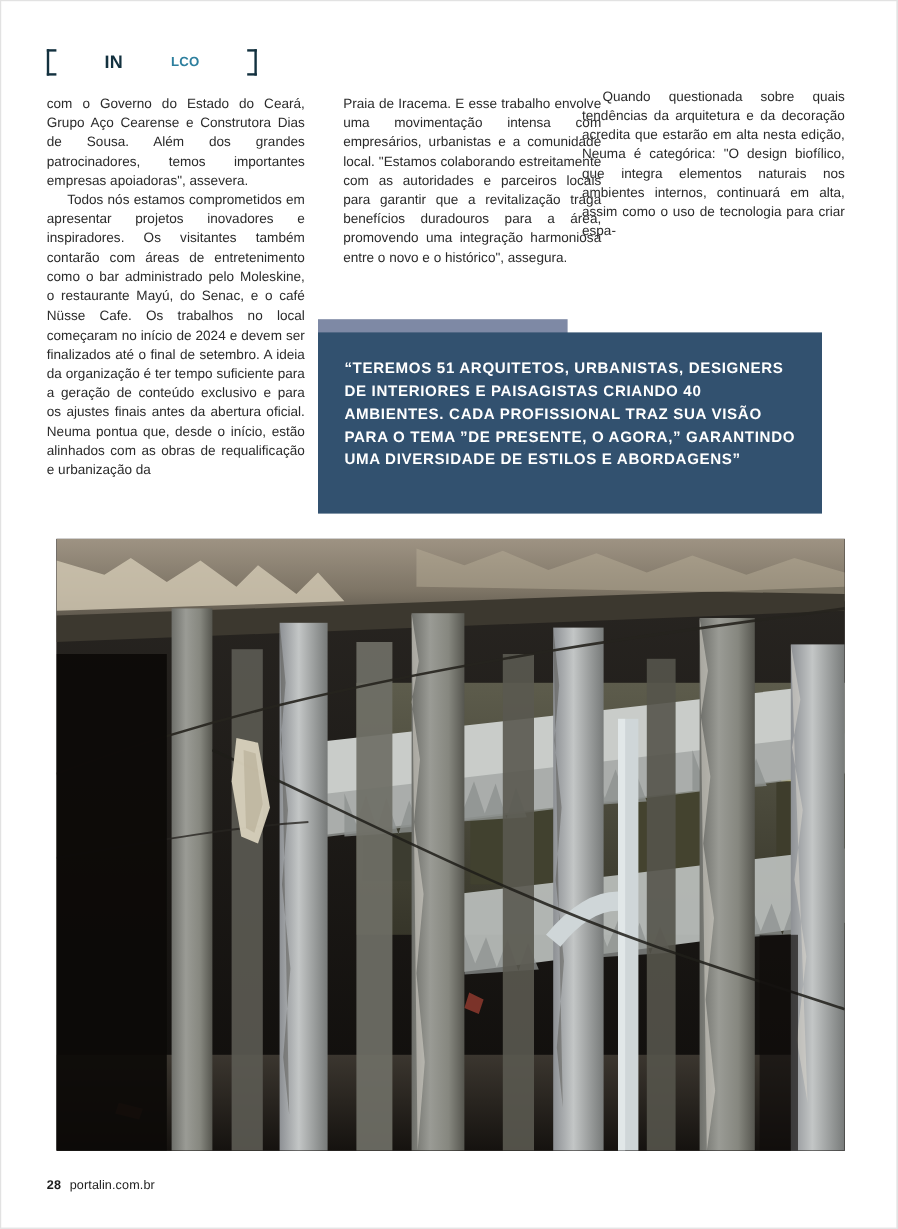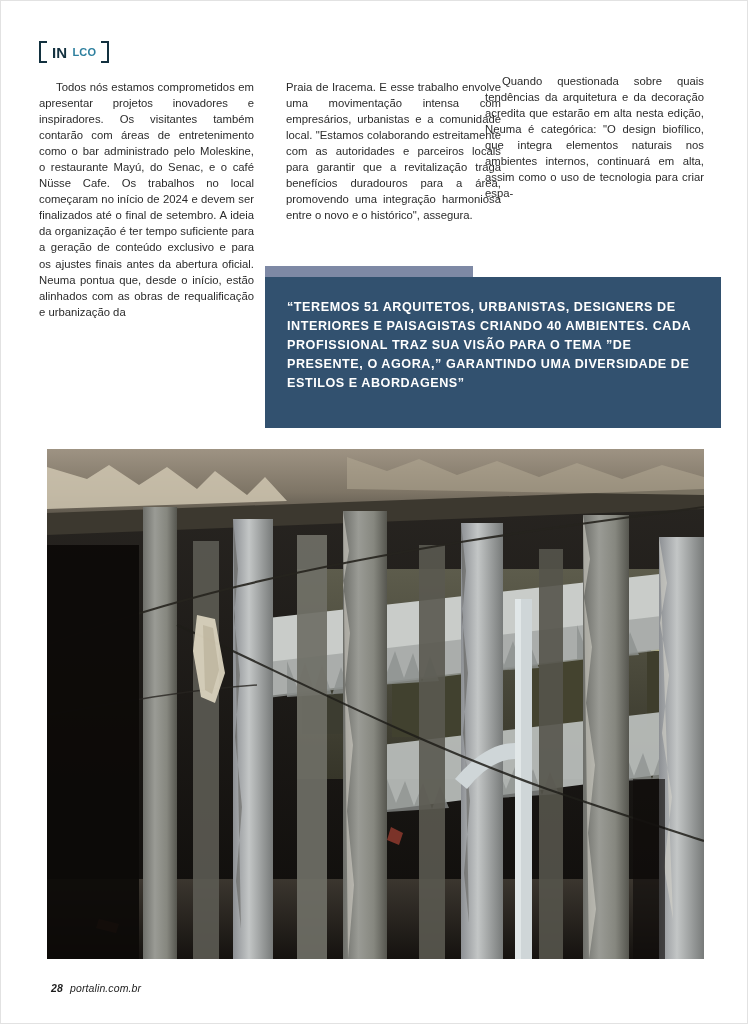--- a/index.html
+++ b/index.html
@@ -23,20 +23,21 @@
   }
 
   
   .masthead {
     position: absolute;
     left: 38px;
     top: 38px;
     display: flex;
     align-items: center;
     height: 26px;
+    gap: 35px;
   }
   .bracket {
     display: block;
     width: 8px;
     height: 22px;
     box-sizing: border-box;
     border-top: 2.5px solid #13313f;
     border-bottom: 2.5px solid #13313f;
   }
   .bracket.left  { border-left: 2.5px solid #13313f;  margin-right: 5px; }
@@ -96,21 +97,21 @@
     left: 0;
     top: 0;
     width: 208px;
     height: 17px;
     background: #7e89a5;
   }
   .pullquote .body {
     position: absolute;
     left: 0;
     top: 11px;
-    width: 456px;
+    width: 420px;
     height: 151px;
     background: #32516f;
     box-sizing: border-box;
     padding: 21px 22px 0 22px;
   }
   .pullquote .qtext {
     margin: 0;
     color: #ffffff;
     font-size: 12.6px;
     line-height: 19.1px;
@@ -127,44 +128,44 @@
     width: 657px;
     height: 510px;
     overflow: hidden;
     background: #231f1c;
   }
   .photo svg { display: block; width: 100%; height: 100%; }
 
   
   .footer {
     position: absolute;
-    left: 50px;
+    left: 38px;
     bottom: 29px;
     display: flex;
     align-items: flex-end;
     font-size: 10.5px;
     color: #1d1d1d;
-    font-style: italic;
   }
   .footer .pageno { font-weight: bold; margin-right: 7px; letter-spacing: .2px; }
   .footer .site   { font-weight: normal; letter-spacing: .1px; }
 </style>
 </head>
 <body>
 
 <div class="page">
 
   <div class="masthead">
     <span class="bracket left"></span>
     <span class="logo-in">IN</span>
     <span class="logo-lco">LCO</span>
     <span class="bracket right"></span>
   </div>
 
   <div class="col" id="col1">
+    <p>com o Governo do Estado do Ceará, Grupo Aço Cearense e Construtora Dias de Sousa. Além dos grandes patrocinadores, temos importantes empresas apoiadoras", assevera.</p>
     <p class="indent">Todos nós estamos comprometidos em apresentar projetos inovadores e inspiradores. Os visitantes também contarão com áreas de entretenimento como o bar administrado pelo Moleskine, o restaurante Mayú, do Senac, e o café Nüsse Cafe. Os trabalhos no local começaram no início de 2024 e devem ser finalizados até o final de setembro. A ideia da organização é ter tempo suficiente para a geração de conteúdo exclusivo e para os ajustes finais antes da abertura oficial. Neuma pontua que, desde o início, estão alinhados com as obras de requalificação e urbanização da</p>
   </div>
 
   <div class="col" id="col2">
     <p>Praia de Iracema. E esse trabalho envolve uma movimentação intensa com empresários, urbanistas e a comunidade local. "Estamos colaborando estreitamente com as autoridades e parceiros locais para garantir que a revitalização traga benefícios duradouros para a área, promovendo uma integração harmoniosa entre o novo e o histórico", assegura.</p>
   </div>
 
   <div class="col" id="col3">
     <p class="indent">Quando questionada sobre quais tendências da arquitetura e da decoração acredita que estarão em alta nesta edição, Neuma é categórica: "O design biofílico, que integra elementos naturais nos ambientes internos, continuará em alta, assim como o uso de tecnologia para criar espa-</p>
   </div>

